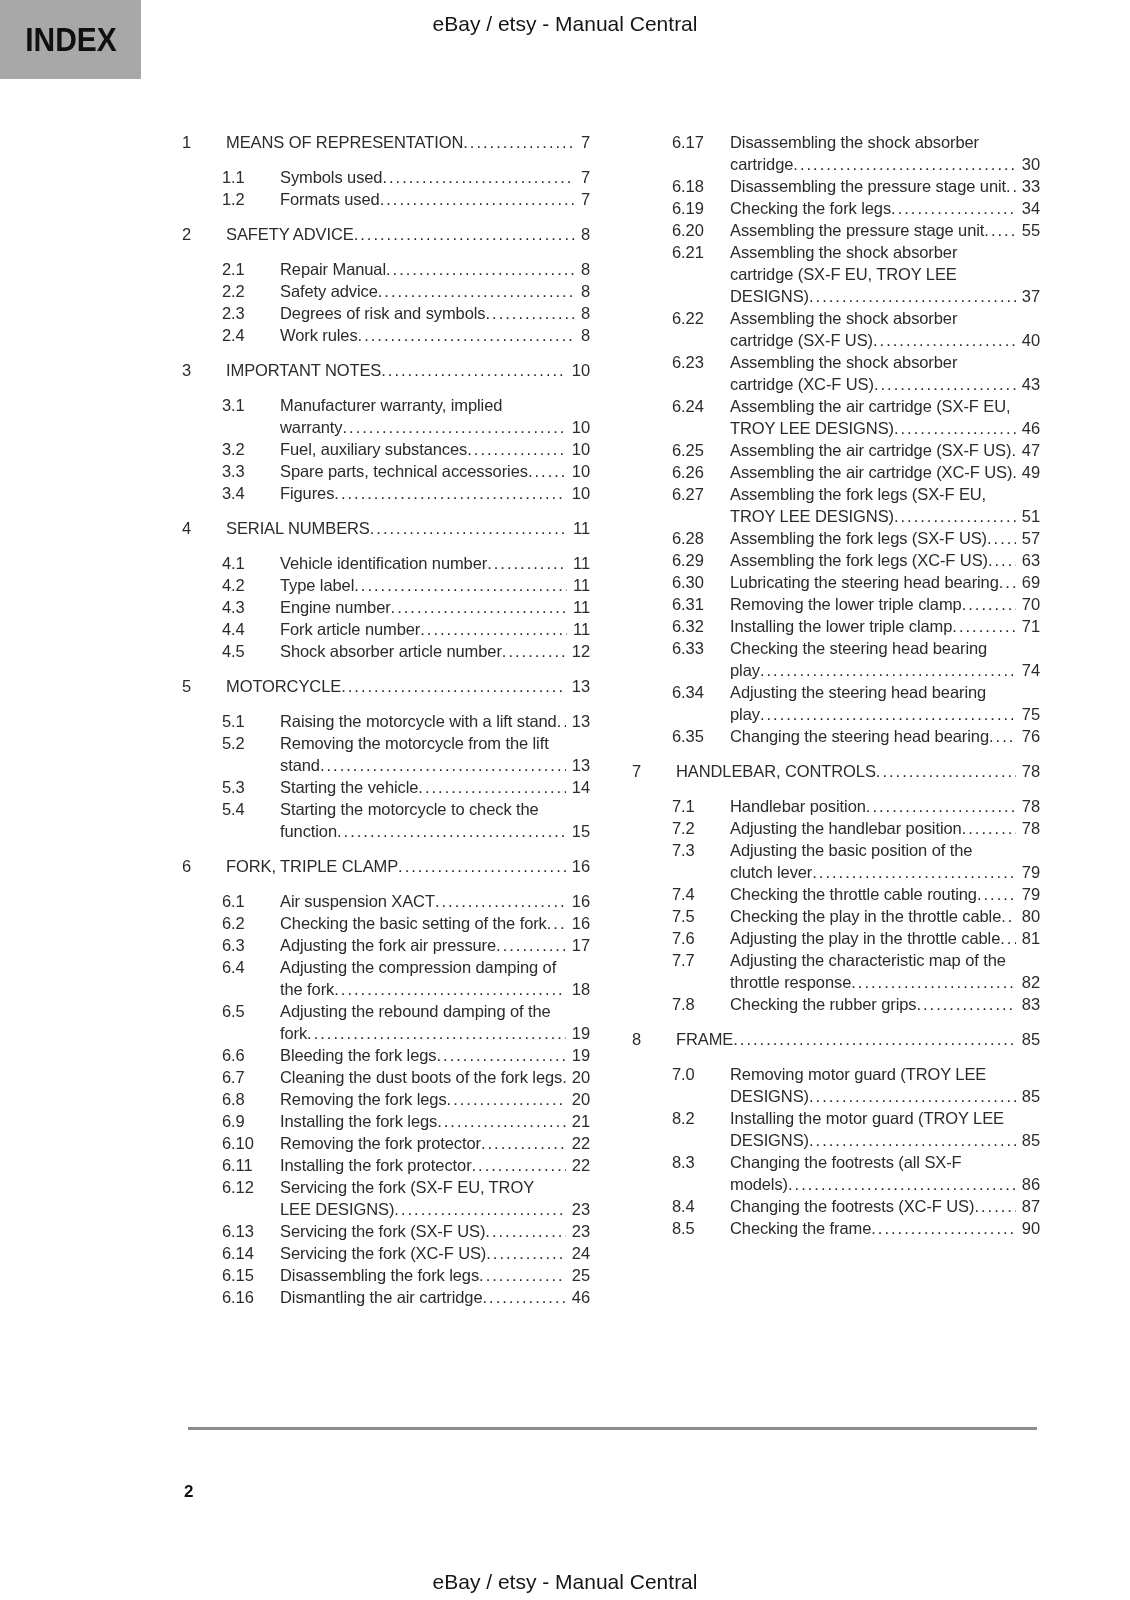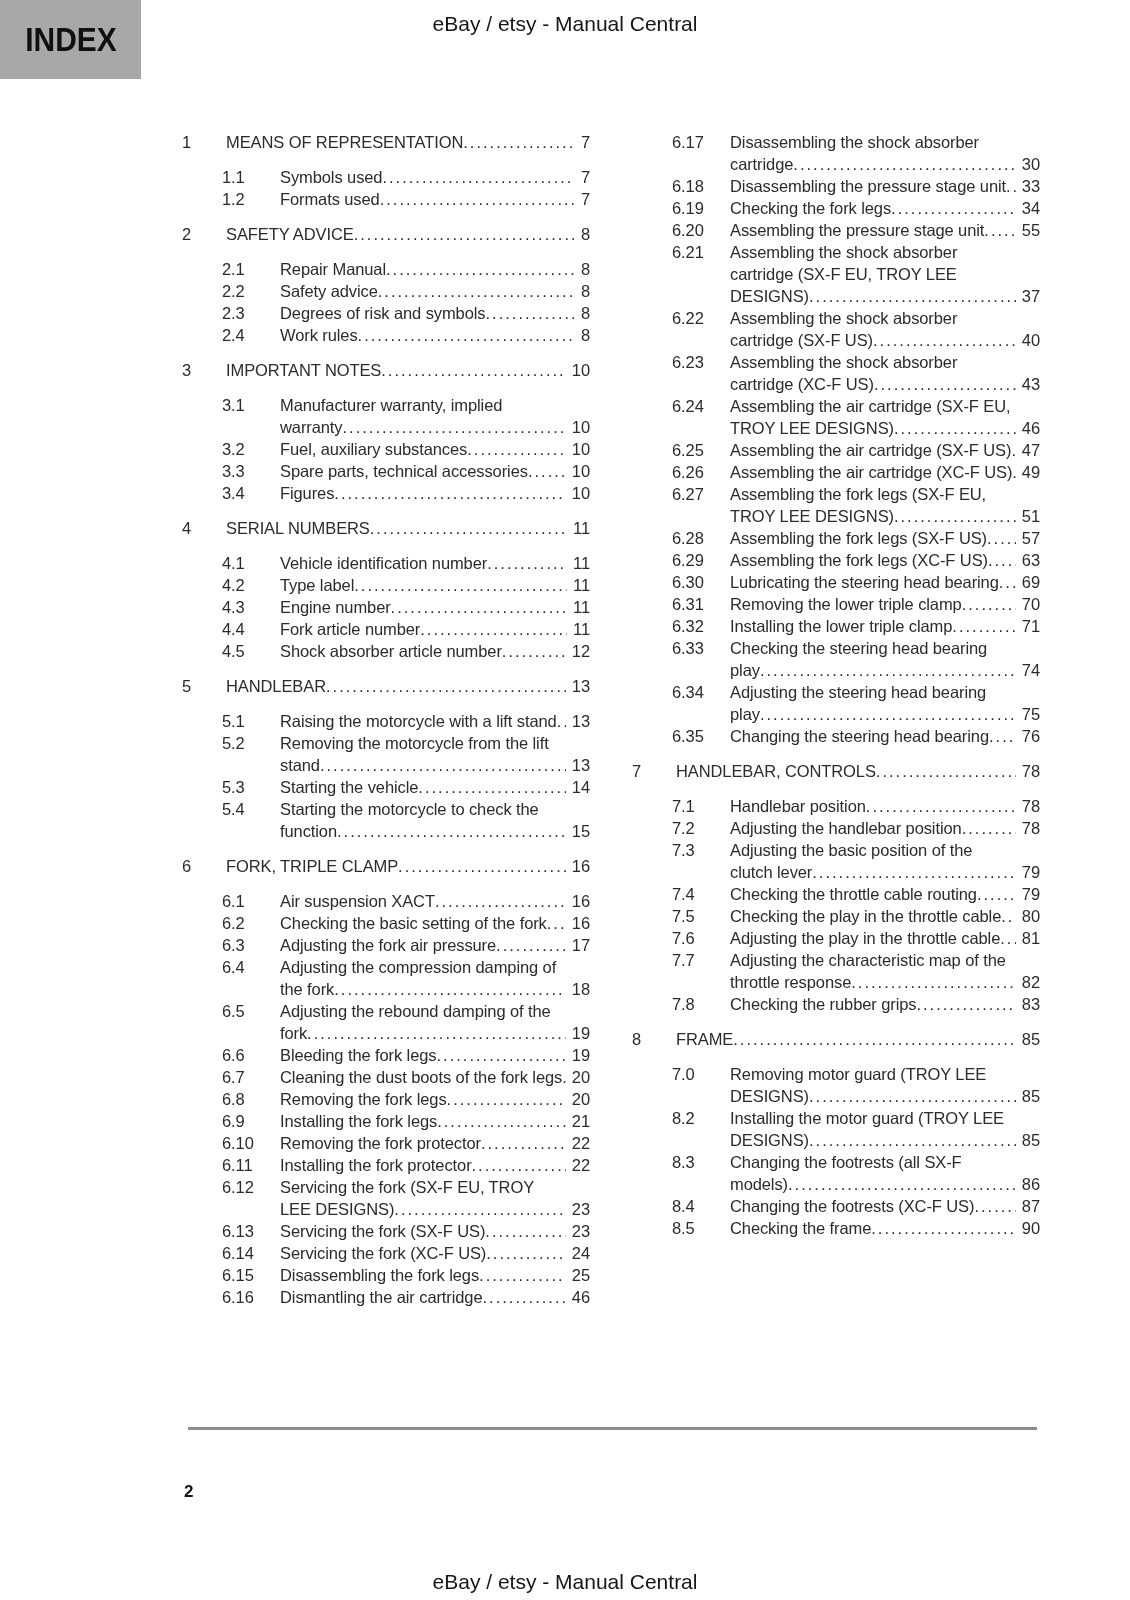--- a/index.html
+++ b/index.html
@@ -87,21 +87,21 @@
         </div>
         <div class="toc-section">
           <div class="row heading"><span class="num">4</span><span class="txt">SERIAL NUMBERS</span><span class="dots"> ................................................................................................................................................................</span><span class="pg">11</span></div>
           <div class="row entry"><span class="num">4.1</span><span class="txt">Vehicle identification number</span><span class="dots"> ................................................................................................................................................................</span><span class="pg">11</span></div>
           <div class="row entry"><span class="num">4.2</span><span class="txt">Type label</span><span class="dots"> ................................................................................................................................................................</span><span class="pg">11</span></div>
           <div class="row entry"><span class="num">4.3</span><span class="txt">Engine number</span><span class="dots"> ................................................................................................................................................................</span><span class="pg">11</span></div>
           <div class="row entry"><span class="num">4.4</span><span class="txt">Fork article number</span><span class="dots"> ................................................................................................................................................................</span><span class="pg">11</span></div>
           <div class="row entry"><span class="num">4.5</span><span class="txt">Shock absorber article number</span><span class="dots"> ................................................................................................................................................................</span><span class="pg">12</span></div>
         </div>
         <div class="toc-section">
-          <div class="row heading"><span class="num">5</span><span class="txt">HANDLEBAR</span><span class="dots"> ................................................................................................................................................................</span><span class="pg">13</span></div>
+          <div class="row heading"><span class="num">5</span><span class="txt">MOTORCYCLE</span><span class="dots"> ................................................................................................................................................................</span><span class="pg">13</span></div>
           <div class="row entry"><span class="num">5.1</span><span class="txt">Raising the motorcycle with a lift stand</span><span class="dots"> ................................................................................................................................................................</span><span class="pg">13</span></div>
           <div class="row entry"><span class="num">5.2</span><span class="txt">Removing the motorcycle from the lift stand</span><span class="dots"> ................................................................................................................................................................</span><span class="pg">13</span></div>
           <div class="row entry"><span class="num">5.3</span><span class="txt">Starting the vehicle</span><span class="dots"> ................................................................................................................................................................</span><span class="pg">14</span></div>
           <div class="row entry"><span class="num">5.4</span><span class="txt">Starting the motorcycle to check the function</span><span class="dots"> ................................................................................................................................................................</span><span class="pg">15</span></div>
         </div>
         <div class="toc-section">
           <div class="row heading"><span class="num">6</span><span class="txt">FORK, TRIPLE CLAMP</span><span class="dots"> ................................................................................................................................................................</span><span class="pg">16</span></div>
           <div class="row entry"><span class="num">6.1</span><span class="txt">Air suspension XACT</span><span class="dots"> ................................................................................................................................................................</span><span class="pg">16</span></div>
           <div class="row entry"><span class="num">6.2</span><span class="txt">Checking the basic setting of the fork</span><span class="dots"> ................................................................................................................................................................</span><span class="pg">16</span></div>
           <div class="row entry"><span class="num">6.3</span><span class="txt">Adjusting the fork air pressure</span><span class="dots"> ................................................................................................................................................................</span><span class="pg">17</span></div>

